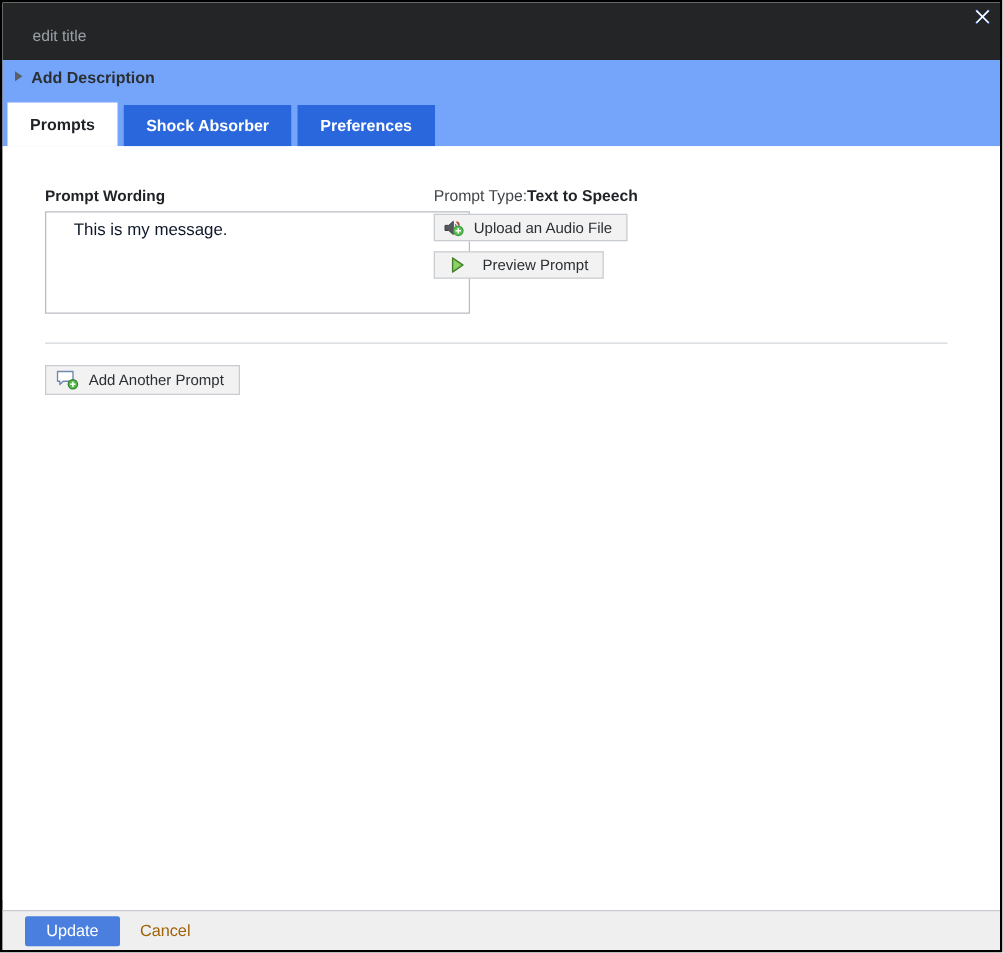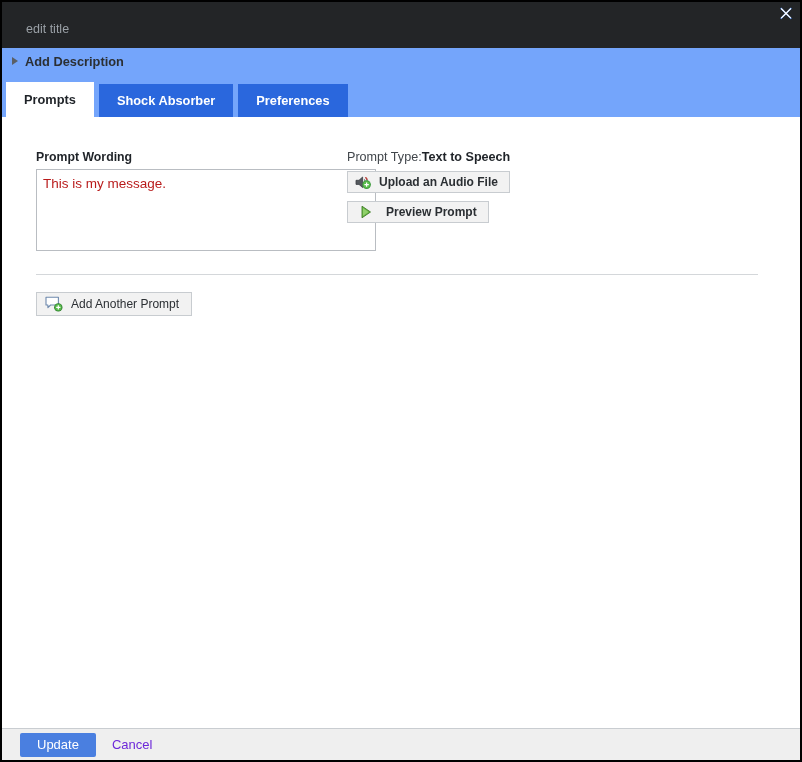--- a/index.html
+++ b/index.html
@@ -135,24 +135,24 @@
     font-weight: bold;
     color: #1f2328;
     margin-bottom: 5px;
   }
   .wording-box {
     width: 340px;
     height: 82px;
     box-sizing: border-box;
     border: 1px solid #b9bdc2;
     background: #ffffff;
-    padding: 5px 6px;
+    padding: 5px 22px;
     font-family: "Liberation Sans", sans-serif;
     font-size: 13.5px;
-    color: #b91c1c;
+    color: #0f172a;
     resize: none;
     outline: none;
     line-height: 1.3;
   }
   .prompt-ref {
     margin-top: 9px;
     font-size: 12.8px;
     color: #41464b;
   }
 
@@ -238,21 +238,21 @@
     color: #ffffff;
     border: none;
     font-family: "Liberation Sans", sans-serif;
     font-size: 13px;
     height: 24px;
     padding: 0 17px;
     border-radius: 2px;
     cursor: pointer;
   }
   .link-cancel {
-    color: #6d28d9;
+    color: #a16207;
     font-size: 13px;
     margin-left: 16px;
     cursor: pointer;
   }
 </style>
 </head>
 <body>
 
 <div id="app">
 
@@ -292,21 +292,21 @@
       <div class="col-left">
         <div class="field-label">Prompt Wording</div>
         <textarea class="wording-box" placeholder="" style="">This is my message.</textarea>
       </div>
 
       <div class="col-right">
         <div class="prompt-type-line">
           <span>Prompt Type:</span><span class="prompt-type-value">Text to Speech</span>
         </div>
 
-        <div style="display:flex;flex-direction:column;align-items:flex-start;font-weight:bold;">
+        <div style="display:flex;flex-direction:column;align-items:flex-start;">
           <div class="icon-btn">
             <span class="glyph">
               <svg width="17" height="15" viewBox="0 0 17 15" aria-hidden="true">
                 <path d="M1 5.3 H4 L7.6 2.0 V12.6 L4 9.4 H1 Z" fill="#55595e" stroke="#3c4045" stroke-width="0.8" stroke-linejoin="round"></path>
                 <path d="M9.2 4.4 C10.4 5.6 10.4 9.0 9.2 10.2" stroke="#6f7479" stroke-width="1.1" fill="none"></path>
                 <path d="M11.0 3.0 C12.9 5.0 12.9 9.6 11.0 11.6" stroke="#6f7479" stroke-width="1.1" fill="none"></path>
                 <circle cx="11.6" cy="9.6" r="4.3" fill="#3d9b3d"></circle>
                 <circle cx="11.6" cy="9.6" r="3.4" fill="#5cbf4e"></circle>
                 <path d="M11.0 7.4 H12.2 V9.0 H13.8 V10.2 H12.2 V11.8 H11.0 V10.2 H9.4 V9.0 H11.0 Z" fill="#ffffff"></path>
                 <path d="M10.2 2.0 C11.6 2.2 12.6 3.2 12.8 4.6 L11.4 5.0 C11.2 4.0 10.9 3.4 10.0 3.1 Z" fill="#c6413a"></path>

